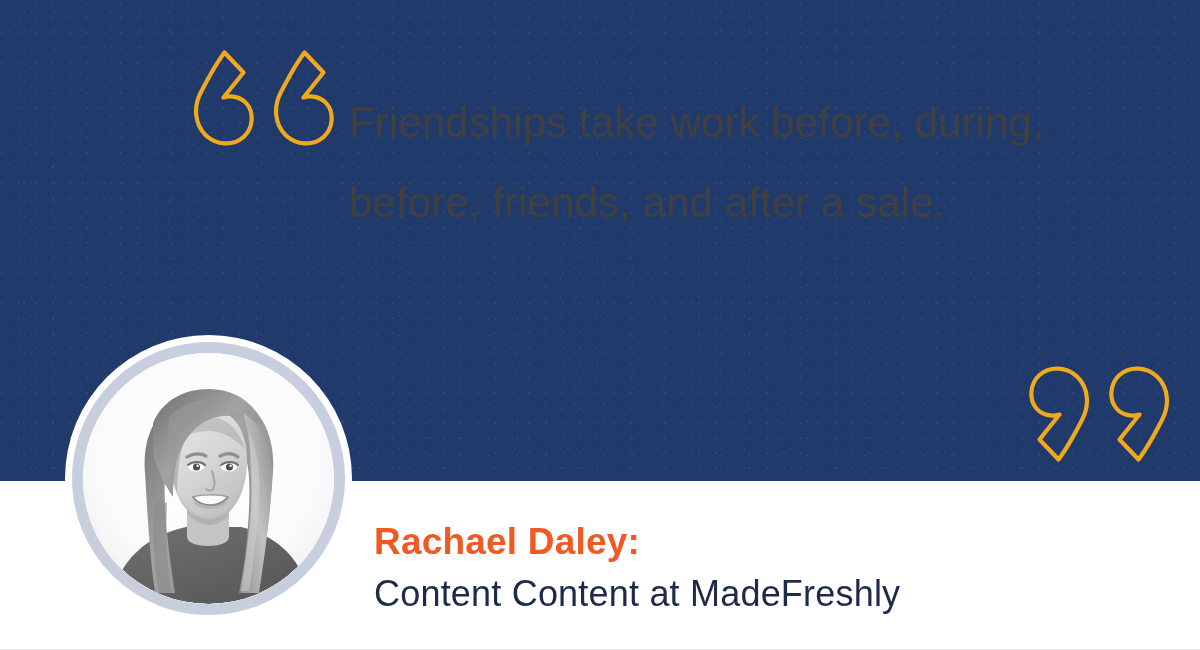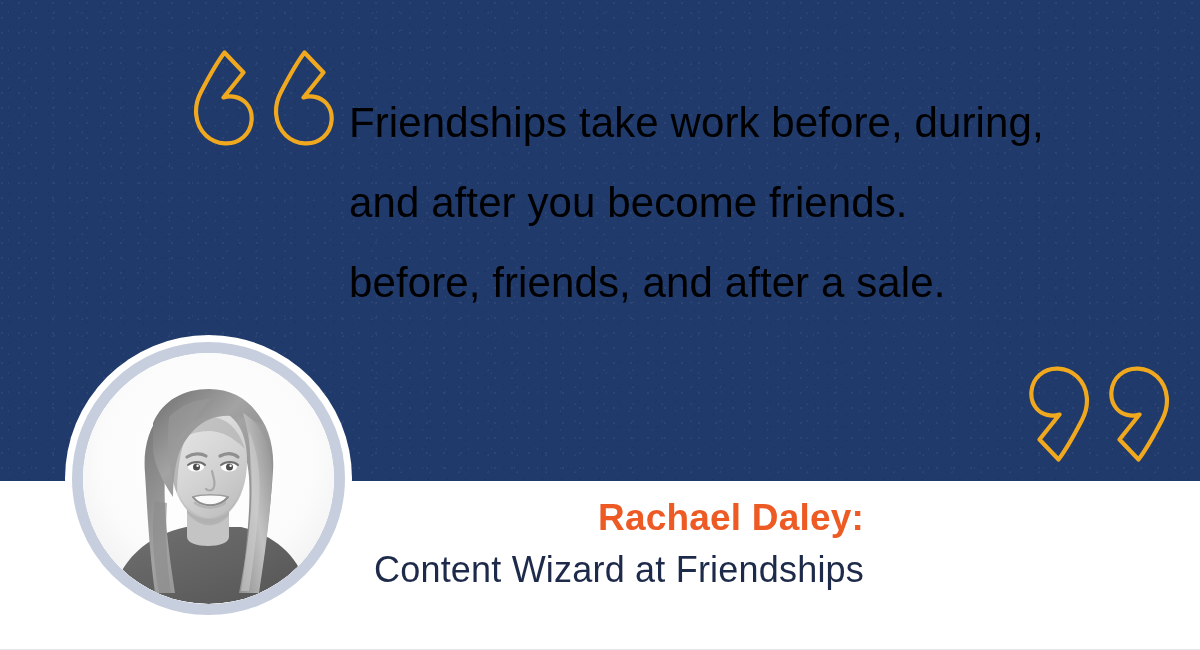--- a/index.html
+++ b/index.html
@@ -73,21 +73,21 @@
     width: 160px;
     height: 126px;
   }
 
   
   .quote-text {
     position: absolute;
     left: 349px;
     top: 83px;
     width: 820px;
-    color: #000000;
+    color: #404040;
     font-size: 42px;
     line-height: 80px;
     font-weight: 400;
     letter-spacing: .1px;
     white-space: nowrap;
   }
   .quote-line { display: block; }
 
   
   .avatar {
@@ -113,22 +113,21 @@
   .avatar-photo svg {
     display: block;
     width: 100%;
     height: 100%;
   }
 
   
   .attribution {
     position: absolute;
     left: 374px;
-    top: 495px;
-    text-align: right;
+    top: 519px;
   }
   .attrib-name {
     display: block;
     color: #ED5A24;
     font-size: 37px;
     font-weight: 700;
     line-height: 46px;
     letter-spacing: .2px;
     white-space: nowrap;
   }
@@ -164,21 +163,20 @@
     <svg viewBox="0 0 160 126" xmlns="http://www.w3.org/2000/svg">
       <g fill="none" stroke="#F0A81E" stroke-width="4.2" stroke-linejoin="round" stroke-linecap="round" transform="rotate(180 80 63)">
         <path d="M47.5 2.5 L66.5 22.5 L46.5 47.5 C54.5 45 64 47 69.5 53.5 C77.5 63 76 78.5 66.5 87 C56 96.5 39 95 29 85.5 C17 74 16.5 56 24 42 C30.5 29.5 38 15 47.5 2.5 Z" transform="translate(-8,0)"></path>
         <path d="M47.5 2.5 L66.5 22.5 L46.5 47.5 C54.5 45 64 47 69.5 53.5 C77.5 63 76 78.5 66.5 87 C56 96.5 39 95 29 85.5 C17 74 16.5 56 24 42 C30.5 29.5 38 15 47.5 2.5 Z" transform="translate(72,0)"></path>
       </g>
     </svg>
   </div>
 
   <div class="quote-text">
     <span class="quote-line">Friendships take work before, during,</span>
-    <span class="quote-line">and after you become friends.</span>
     <span class="quote-line">before, friends, and after a sale.</span>
   </div>
 
   <div class="avatar">
     <div class="avatar-photo">
       <svg viewBox="0 0 251 251" xmlns="http://www.w3.org/2000/svg" aria-hidden="true">
         <defs>
           <radialGradient id="bgFade" cx="50%" cy="42%" r="62%">
             <stop offset="0%" stop-color="#ffffff"></stop>
             <stop offset="70%" stop-color="#fbfbfb"></stop>
@@ -250,16 +248,16 @@
           <path d="M112 150 C120 156 134 156 142 150" stroke="#b4b4b4" stroke-width="2.4" fill="none" stroke-linecap="round"></path>
 
           <path d="M92 124 C94 146 106 162 126 165 C146 162 158 146 160 124 C158 148 146 168 126 170 C106 168 94 148 92 124 Z" fill="#b0b0b0" opacity=".35"></path>
         </g>
       </svg>
     </div>
   </div>
 
   <div class="attribution">
     <span class="attrib-name">Rachael Daley:</span>
-    <span class="attrib-role">Content Wizard at Friendships</span>
+    <span class="attrib-role">Content Content at MadeFreshly</span>
   </div>
 
 </div>
 
 </body></html>

